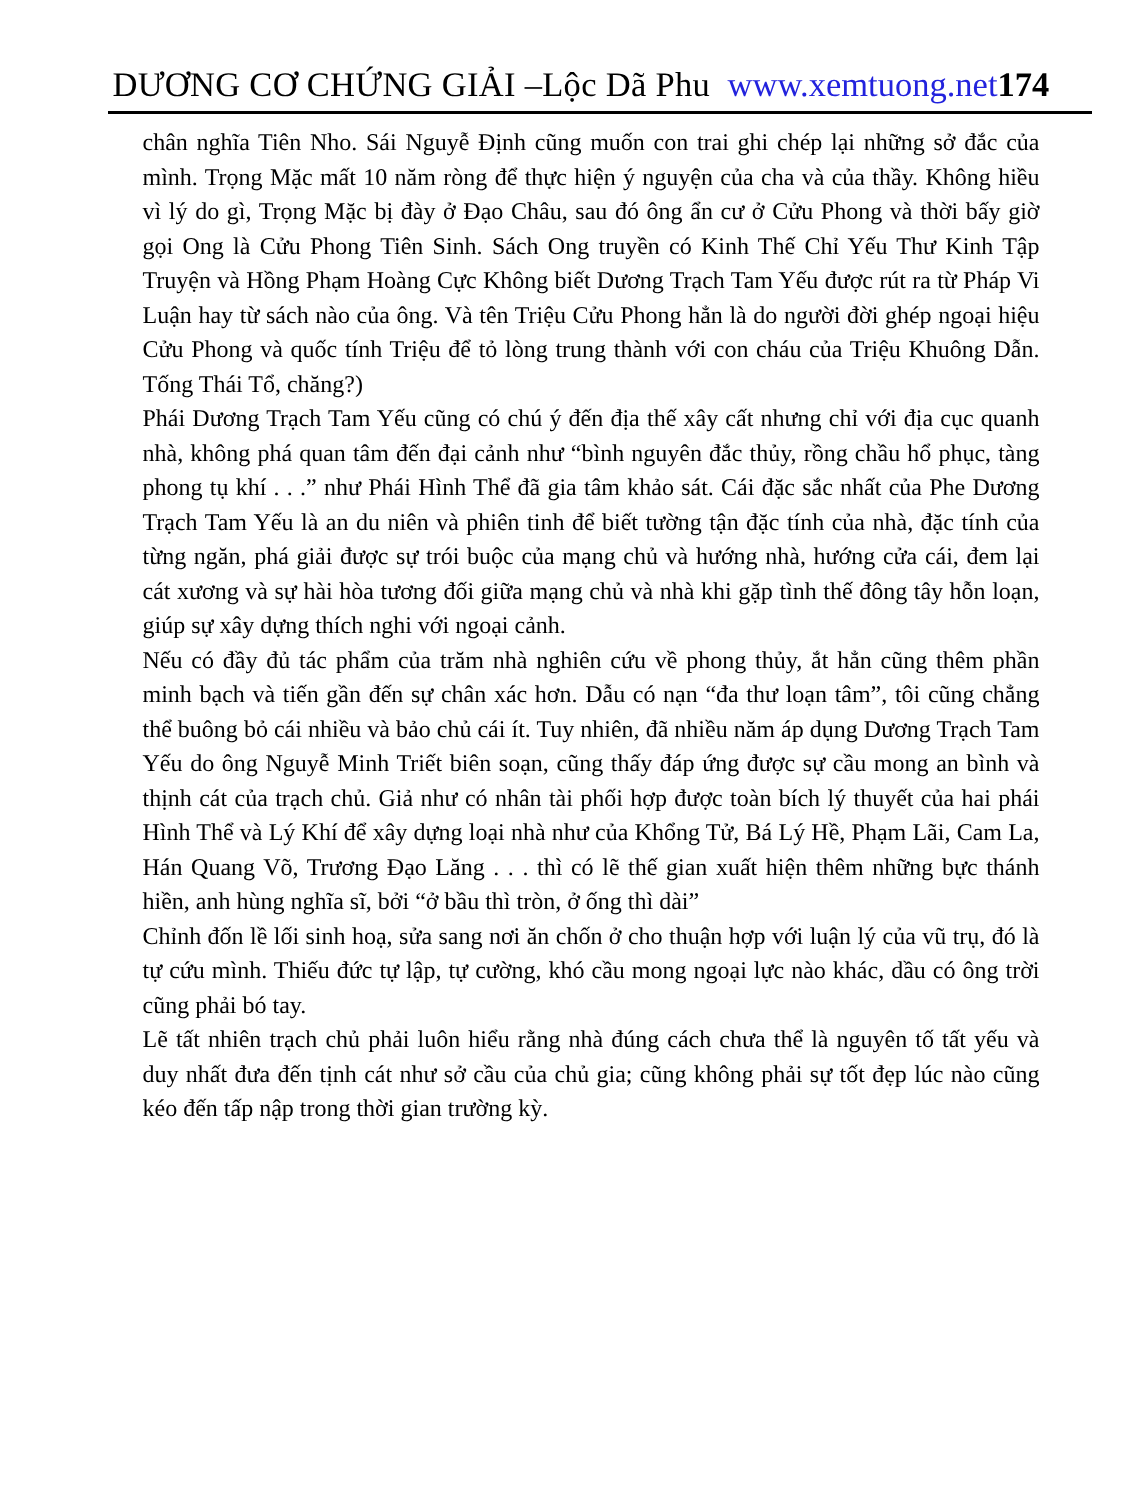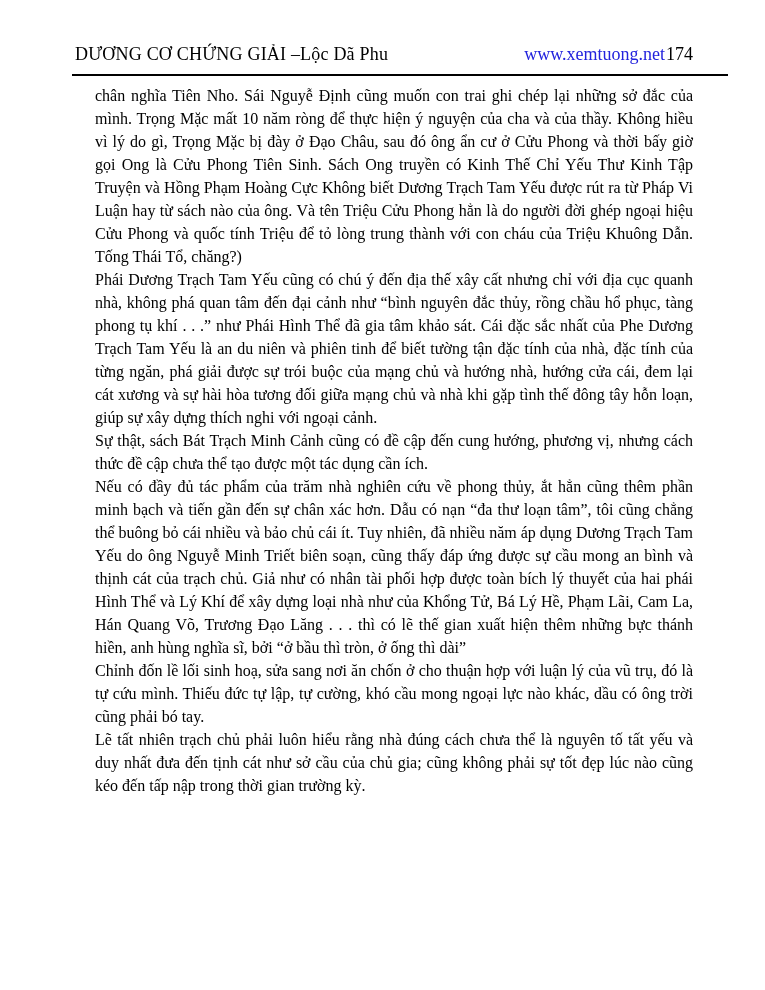--- a/index.html
+++ b/index.html
@@ -16,34 +16,35 @@
     color: #000000;
     overflow: hidden;
   }
   .header {
     position: absolute;
     left: 75px;
     right: 72px;
     top: 44px;
     display: flex;
     align-items: baseline;
-    font-size: 18px;
+    font-size: 23px;
     white-space: nowrap;
   }
   .header-title {
     flex: 1 1 auto;
     letter-spacing: 0.2px;
   }
   .header-link {
     color: #2222dd;
     cursor: pointer;
   }
   .page-number {
     width: 28px;
     text-align: right;
+    font-weight: bold;
   }
   .header-rule {
     position: absolute;
     left: 72px;
     right: 37px;
     top: 74px;
     height: 2px;
     background: #000000;
   }
   .content {
@@ -70,19 +71,18 @@
     <span class="header-title">DƯƠNG CƠ CHỨNG GIẢI –Lộc Dã Phu</span>
     <a class="header-link" style="color: rgb(34, 34, 221);">www.xemtuong.net</a>
     <span class="page-number">174</span>
   </div>
 
   <div class="header-rule"></div>
 
   <div class="content">
       <p class="para">chân nghĩa Tiên Nho. Sái Nguyễ Định cũng muốn con trai ghi chép lại những sở đắc của mình. Trọng Mặc mất 10 năm ròng để thực hiện ý nguyện của cha và của thầy. Không hiều vì lý do gì, Trọng Mặc bị đày ở Đạo Châu, sau đó ông ẩn cư ở Cửu Phong và thời bấy giờ gọi Ong là Cửu Phong Tiên Sinh. Sách Ong truyền có Kinh Thế Chỉ Yếu Thư Kinh Tập Truyện và Hồng Phạm Hoàng Cực Không biết Dương Trạch Tam Yếu được rút ra từ Pháp Vi Luận hay từ sách nào của ông. Và tên Triệu Cửu Phong hẳn là do người đời ghép ngoại hiệu Cửu Phong và quốc tính Triệu để tỏ lòng trung thành với con cháu của Triệu Khuông Dẫn. Tống Thái Tổ, chăng?)</p>
       <p class="para">Phái Dương Trạch Tam Yếu cũng có chú ý đến địa thế xây cất nhưng chỉ với địa cục quanh nhà, không phá quan tâm đến đại cảnh như “bình nguyên đắc thủy, rồng chầu hổ phục, tàng phong tụ khí . . .” như Phái Hình Thể đã gia tâm khảo sát. Cái đặc sắc nhất của Phe Dương Trạch Tam Yếu là an du niên và phiên tinh để biết tường tận đặc tính của nhà, đặc tính của từng ngăn, phá giải được sự trói buộc của mạng chủ và hướng nhà, hướng cửa cái, đem lại cát xương và sự hài hòa tương đối giữa mạng chủ và nhà khi gặp tình thế đông tây hỗn loạn, giúp sự xây dựng thích nghi với ngoại cảnh.</p>
-      <p class="para">Sự thật, sách Bát Trạch Minh Cảnh cũng có đề cập đến cung hướng, phương vị, nhưng cách thức đề cập chưa thể tạo được một tác dụng cần ích.</p>
       <p class="para">Nếu có đầy đủ tác phẩm của trăm nhà nghiên cứu về phong thủy, ắt hẳn cũng thêm phần minh bạch và tiến gần đến sự chân xác hơn. Dẫu có nạn “đa thư loạn tâm”, tôi cũng chẳng thể buông bỏ cái nhiều và bảo chủ cái ít. Tuy nhiên, đã nhiều năm áp dụng Dương Trạch Tam Yếu do ông Nguyễ Minh Triết biên soạn, cũng thấy đáp ứng được sự cầu mong an bình và thịnh cát của trạch chủ. Giả như có nhân tài phối hợp được toàn bích lý thuyết của hai phái Hình Thể và Lý Khí để xây dựng loại nhà như của Khổng Tử, Bá Lý Hề, Phạm Lãi, Cam La, Hán Quang Võ, Trương Đạo Lăng . . . thì có lẽ thế gian xuất hiện thêm những bực thánh hiền, anh hùng nghĩa sĩ, bởi “ở bầu thì tròn, ở ống thì dài”</p>
       <p class="para">Chỉnh đốn lề lối sinh hoạ, sửa sang nơi ăn chốn ở cho thuận hợp với luận lý của vũ trụ, đó là tự cứu mình. Thiếu đức tự lập, tự cường, khó cầu mong ngoại lực nào khác, dầu có ông trời cũng phải bó tay.</p>
       <p class="para">Lẽ tất nhiên trạch chủ phải luôn hiểu rằng nhà đúng cách chưa thể là nguyên tố tất yếu và duy nhất đưa đến tịnh cát như sở cầu của chủ gia; cũng không phải sự tốt đẹp lúc nào cũng kéo đến tấp nập trong thời gian trường kỳ.</p>
     </div>
 
 </div>
 
 </body></html>

